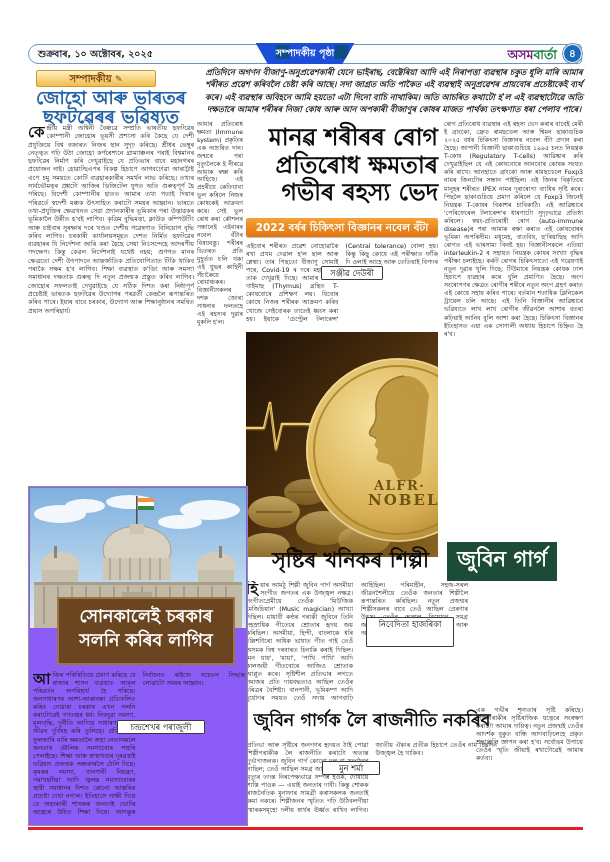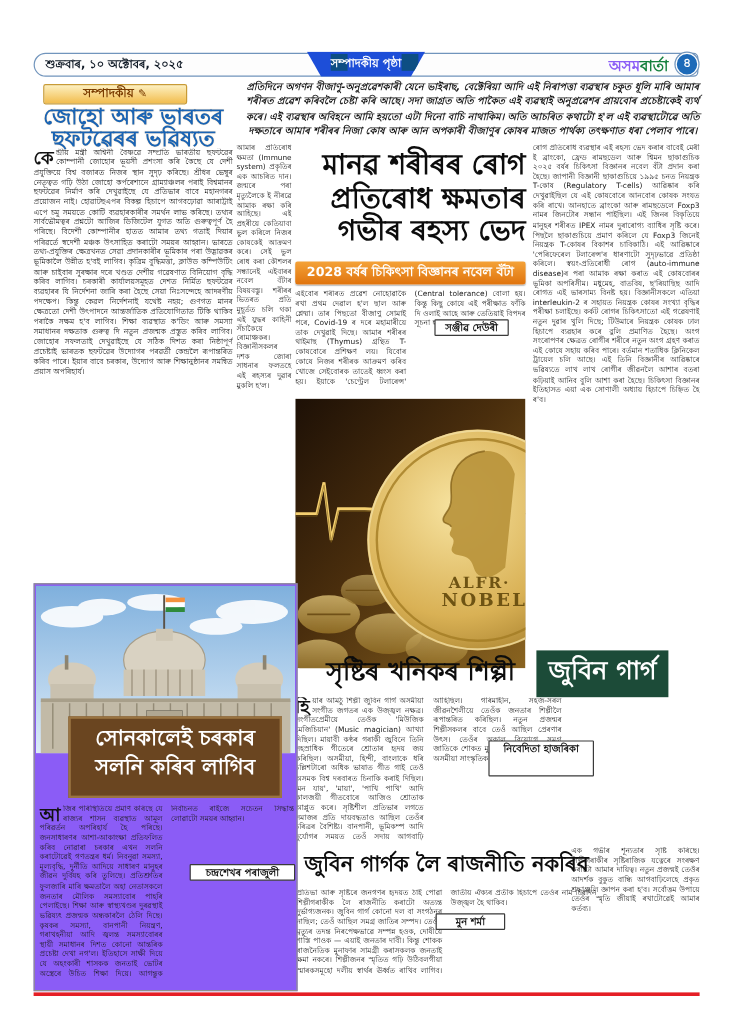--- a/index.html
+++ b/index.html
@@ -8,21 +8,21 @@
 
   
   .header-bar { position:absolute; left:28px; top:44px; width:554px; height:20px;
     border:1.5px solid #7094bc; border-radius:10px 4px 4px 10px; background:#fdfdfd;padding-left:32px; }
   .header-date { position:absolute; left:9px; top:2px; font-size:9.5px; font-weight:bold; color:#101a26; }
   .header-ribbon { position:absolute; left:50%; top:-2px; transform:translateX(-50%);
     background:#1d4ed8; color:#fff; font-size:9.5px; font-weight:bold; padding:3px 20px; white-space:nowrap;
     clip-path:polygon(0 0, 100% 0, calc(100% - 12px) 100%, 12px 100%); }
   .header-ribbon:before, .header-ribbon:after { content:""; position:absolute; top:2px; width:14px; height:14px; background:#0d4e83; z-index:-1; }
   .header-logo { position:absolute; right:24px; top:1px; font-size:12.5px; font-weight:bold; letter-spacing:0; }
-  .logo-black { color:#8b5cf6; } .logo-red { color:#15803d; }
+  .logo-black { color:#701a75; } .logo-red { color:#15803d; }
   .page-circle { position:absolute; right:-1px; top:-1px; width:19px; height:19px; border-radius:50%;
     background:#1d6ab8; border:1.5px solid #fff; box-shadow:0 0 0 1px #7094bc; color:#fff;
     font-size:10.5px; font-weight:bold; text-align:center; line-height:17px; }
 
   
   .top-strip { position:absolute; left:201px; top:66px; width:386px; height:50px; overflow:hidden;
     font-size:8.2px; font-weight:bold; font-style:italic; color:#161616; line-height:1.5; text-align:center; }
 
   
   .edit-label { position:absolute; left:36px; top:70px; width:120px; height:17px;
@@ -42,21 +42,21 @@
     font-size:6.1px; line-height:1.3; color:#1a1a1a; text-align:justify; }
   .main-headline { position:absolute; left:246px; top:124px; width:192px; height:92px;
     font-size:23.5px; font-weight:bold; color:#0c0c0c; line-height:1.18; text-align:right; }
   .main-banner { position:absolute; left:246px; top:218px; width:192px; height:19px;
     background:linear-gradient(#f4a238,#e0740e); border-radius:2px; color:#fff;
     font-size:10.5px; font-weight:bold; text-align:center; line-height:19px; box-shadow:0 1px 1px rgba(0,0,0,.25); }
   .main-intro { position:absolute; left:246px; top:242px; width:192px; height:88px; overflow:hidden;
     column-count:2; column-gap:7px; column-fill:auto;
     font-size:6.2px; line-height:1.3; color:#1a1a1a; text-align:justify; }
   .byline-box { position:absolute; background:#fff; border:1px solid #3a3a3a; border-radius:1px;
-    font-size:8.3px; font-weight:bold; color:#111; text-align:center; z-index:5;margin-left:41px; }
+    font-size:8.3px; font-weight:normal; color:#111; text-align:center; z-index:5; }
   .byline-sanjeev { left:321px; top:266px; width:62px; height:14px; line-height:13px; }
 
   
   .medal-photo { position:absolute; left:246px; top:332px; width:192px; height:225px; overflow:hidden; }
 
   
   .right-col { position:absolute; left:444px; top:120px; width:139px; height:424px; overflow:hidden;
     font-size:6.2px; line-height:1.3; color:#1a1a1a; text-align:justify; }
 
   
@@ -112,21 +112,21 @@
     <span>সম্পাদকীয়</span>
     <span class="pen">✎</span>
   </div>
   <div class="edit-headline">জোহো আৰু ভাৰতৰ ছফটৱেৰৰ ভৱিষ্যত</div>
   <div class="edit-body">
     <span class="dropcap">কে</span><span>ন্দ্ৰীয় মন্ত্ৰী অশ্বিনী বৈষ্ণৱে সম্প্ৰতি ভাৰতীয় ছফটৱেৰ কোম্পানী জোহোৰ ভূয়সী প্ৰশংসা কৰি কৈছে যে দেশী প্ৰযুক্তিয়ে বিশ্ব বজাৰত নিজৰ স্থান সুদৃঢ় কৰিছে। শ্ৰীধৰ ভেম্বুৰ নেতৃত্বত গঢ়ি উঠা জোহো কৰ্পৰেশ্যনে গ্ৰাম্যাঞ্চলৰ পৰাই বিশ্বমানৰ ছফটৱেৰ নিৰ্মাণ কৰি দেখুৱাইছে যে প্ৰতিভাৰ বাবে মহানগৰৰ প্ৰয়োজন নাই। হোৱাটছএপৰ বিকল্প হিচাপে আগবঢ়োৱা আৰাট্টাই এপে চমু সময়তে কোটি ব্যৱহাৰকাৰীৰ সমৰ্থন লাভ কৰিছে। তথ্যৰ সাৰ্বভৌমত্বৰ প্ৰশ্নটো আজিৰ ডিজিটেল যুগত অতি গুৰুত্বপূৰ্ণ হৈ পৰিছে। বিদেশী কোম্পানীৰ হাতত আমাৰ তথ্য গতাই দিয়াৰ পৰিৱৰ্তে স্বদেশী মঞ্চক উৎসাহিত কৰাটো সময়ৰ আহ্বান। ভাৰতে তথ্য-প্ৰযুক্তিৰ ক্ষেত্ৰখনত সেৱা প্ৰদানকাৰীৰ ভূমিকাৰ পৰা উদ্ভাৱকৰ ভূমিকালৈ উন্নীত হ'বই লাগিব। কৃত্ৰিম বুদ্ধিমত্তা, ক্লাউড কম্পিউটিং আৰু চাইবাৰ সুৰক্ষাৰ দৰে খণ্ডত দেশীয় গৱেষণাত বিনিয়োগ বৃদ্ধি কৰিব লাগিব। চৰকাৰী কাৰ্যালয়সমূহত দেশত নিৰ্মিত ছফটৱেৰ ব্যৱহাৰৰ যি নিৰ্দেশনা জাৰি কৰা হৈছে সেয়া নিঃসন্দেহে আদৰণীয় পদক্ষেপ। কিন্তু কেৱল নিৰ্দেশনাই যথেষ্ট নহয়; গুণগত মানৰ ক্ষেত্ৰতো দেশী উৎপাদনে আন্তৰ্জাতিক প্ৰতিযোগিতাত টিকি থাকিব পৰাকৈ সক্ষম হ'ব লাগিব। শিক্ষা ব্যৱস্থাত ক'ডিং আৰু সমস্যা সমাধানৰ দক্ষতাক গুৰুত্ব দি নতুন প্ৰজন্মক প্ৰস্তুত কৰিব লাগিব। জোহোৰ সফলতাই দেখুৱাইছে যে সঠিক দিশত কৰা নিষ্ঠাপূৰ্ণ প্ৰচেষ্টাই ভাৰতক ছফটৱেৰ উদ্যোগৰ পৰৱৰ্তী কেন্দ্ৰলৈ ৰূপান্তৰিত কৰিব পাৰে। ইয়াৰ বাবে চৰকাৰ, উদ্যোগ আৰু শিক্ষানুষ্ঠানৰ সমন্বিত প্ৰয়াস অপৰিহাৰ্য।</span>
   </div>
 
   <div class="col-narrow">আমাৰ প্ৰতিৰোধ ক্ষমতা (Immune system) প্ৰকৃতিৰ এক আচৰিত দান। জন্মৰে পৰা মৃত্যুলৈকে ই নীৰৱে আমাক ৰক্ষা কৰি আহিছে। এই প্ৰহৰীয়ে কেতিয়াবা ভুল কৰিলে নিজৰ কোষকেই আক্ৰমণ কৰে। সেই ভুল ৰোধ কৰা কৌশলৰ সন্ধানেই এইবাৰৰ নবেল বঁটাৰ বিষয়বস্তু। শৰীৰৰ ভিতৰত প্ৰতি মুহূৰ্তত চলি থকা এই যুদ্ধৰ কাহিনী সঁচাকৈয়ে ৰোমাঞ্চকৰ। বিজ্ঞানীসকলৰ দশক জোৰা সাধনাৰ ফলতহে এই ৰহস্যৰ দুৱাৰ মুকলি হ'ল।</div>
   <div class="main-headline">মানৱ শৰীৰৰ ৰোগ প্ৰতিৰোধ ক্ষমতাৰ গভীৰ ৰহস্য ভেদ</div>
-  <div class="main-banner">2028 বৰ্ষৰ চিকিৎসা বিজ্ঞানৰ নবেল বঁটা</div>
+  <div class="main-banner">2022 বৰ্ষৰ চিকিৎসা বিজ্ঞানৰ নবেল বঁটা</div>
   <div class="main-intro">এইবোৰ শৰীৰত প্ৰৱেশ নোহোৱাকৈ ৰখা প্ৰথম দেৱাল হ'ল ছাল আৰু শ্লেষ্মা। তাৰ পিছতো বীজাণু সোমাই পৰে, Covid-19 ৰ দৰে মহামাৰীয়ে তাক দেখুৱাই দিছে। আমাৰ শৰীৰৰ থাইমাছ (Thymus) গ্ৰন্থিত T-কোষবোৰে প্ৰশিক্ষণ লয়। যিবোৰ কোষে নিজৰ শৰীৰক আক্ৰমণ কৰিব খোজে সেইবোৰক তাতেই ধ্বংস কৰা হয়। ইয়াকে 'চেণ্ট্ৰেল টলাৰেন্স' (Central tolerance) বোলা হয়। কিন্তু কিছু কোষে এই পৰীক্ষাত ফাঁকি দি ওলাই আহে আৰু তেতিয়াই বিপদৰ সূচনা হয়।</div>
   <div class="byline-box byline-sanjeev">সঞ্জীৱ দেউৰী</div>
 
   <div class="medal-photo">
     <svg width="192" height="225" viewBox="0 0 192 225">
       <defs>
         <linearGradient id="bgGold" x1="0" y1="0" x2="1" y2="1">
           <stop offset="0" stop-color="#1d1006"></stop>
             <stop offset="0.45" stop-color="#4a2e0d"></stop>
             <stop offset="1" stop-color="#8a6420"></stop>

